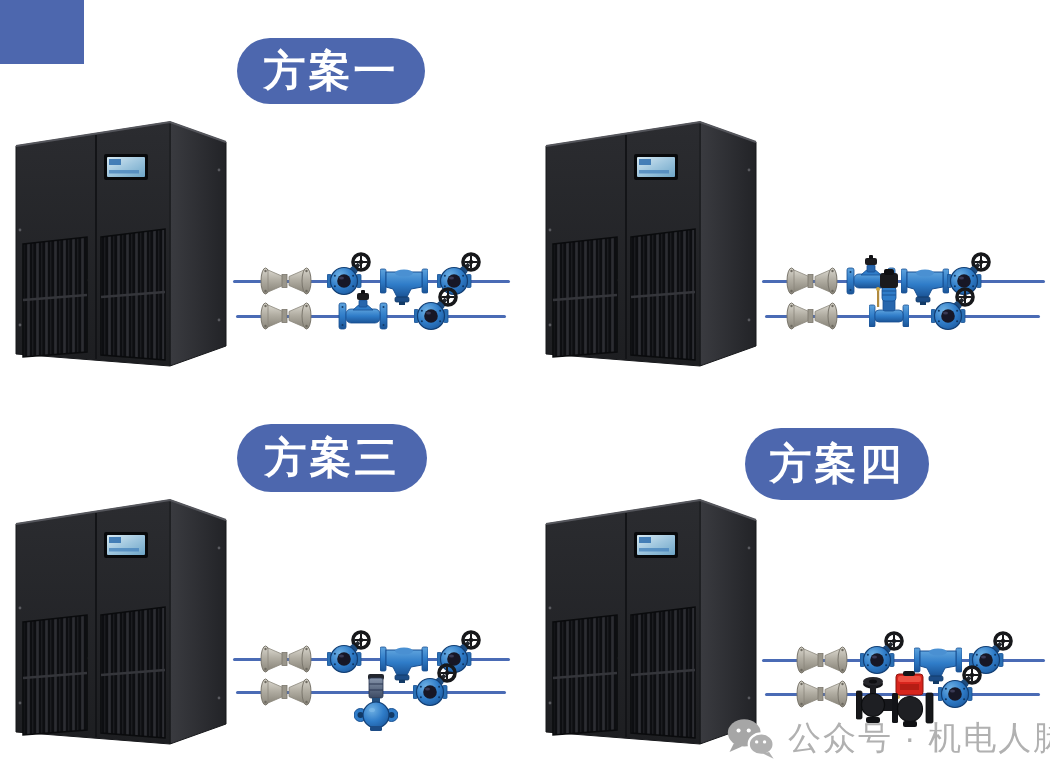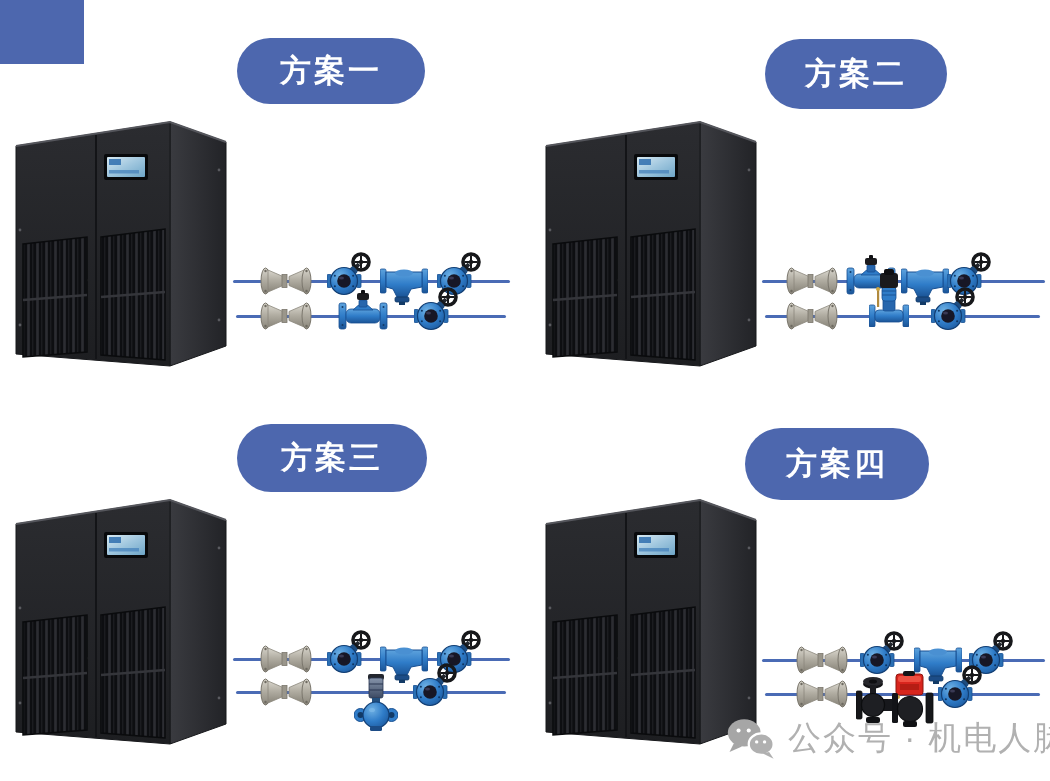--- a/index.html
+++ b/index.html
@@ -4,21 +4,21 @@
 <style>
   html,body{margin:0;padding:0;}
   body{
     width:1050px;height:781px;position:relative;overflow:hidden;
     background:#ffffff;font-family:"Liberation Sans",sans-serif;
   }
   .pill{
     position:absolute;background:#4d67ae;color:#ffffff;
     display:flex;align-items:center;justify-content:center;
     font-family:"DejaVu Serif","Liberation Serif",serif;
-    font-weight:700;font-size:31px;letter-spacing:3px;
+    font-weight:700;font-size:42px;letter-spacing:3px;
     border-radius:40px;
   }
   .pipe{position:absolute;height:3px;background:#4a6bb5;border-radius:2px;}
   .icon{position:absolute;}
   .corner{position:absolute;left:0;top:0;width:84px;height:64px;background:#4d67ae;}
   .watermark{
     position:absolute;display:flex;align-items:center;gap:12px;
     color:#b1b1b1;font-size:33px;letter-spacing:2px;white-space:nowrap;
   }
 </style>
@@ -229,23 +229,20 @@
     </svg>
   <svg class="icon" style="left:338px;top:290px;" width="50" height="40">
       <use href="#sym-knob"></use>
     </svg>
   <svg class="icon" style="left:414px;top:287px;" width="46" height="46">
       <use href="#sym-butterfly"></use>
     </svg>
 </div>
 
 <div style="position:absolute;inset:0;">
-  <div class="pill" style="left:765px;top:39px;width:182px;height:70px;">
-    <span>方案二</span>
-  </div>
   <svg class="icon" style="left:538px;top:110px;" width="226" height="262">
       <use href="#sym-ac-unit"></use>
     </svg>
   <div class="pipe" style="left:762px;top:280px;width:283px;"></div>
   <div class="pipe" style="left:765px;top:315px;width:275px;"></div>
   <svg class="icon" style="left:786px;top:264px;" width="52" height="34">
       <use href="#sym-flex"></use>
     </svg>
   <svg class="icon" style="left:846px;top:255px;" width="50" height="40">
       <use href="#sym-knob"></use>

